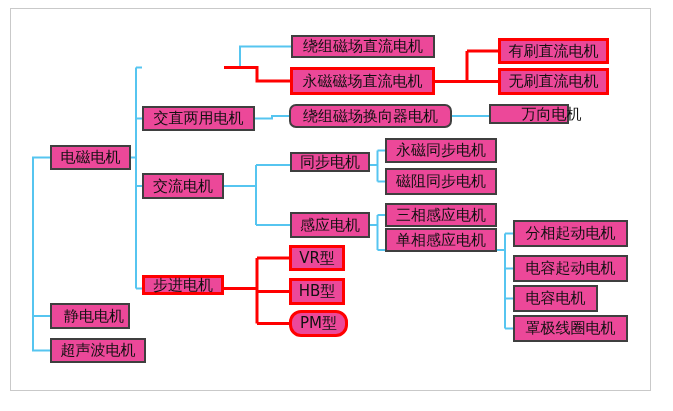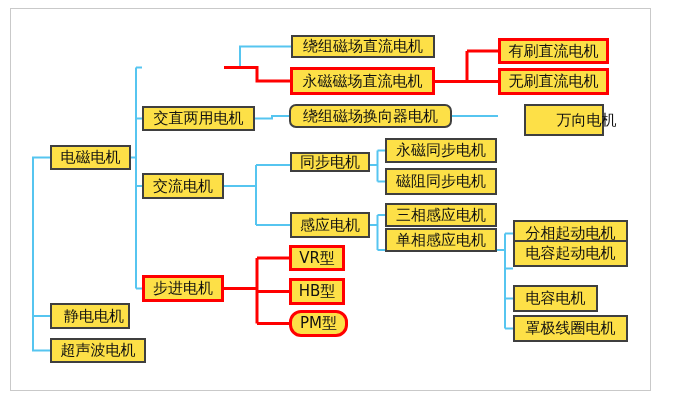--- a/index.html
+++ b/index.html
@@ -1,50 +1,50 @@
 <!DOCTYPE html>
 <html><head>
 <meta charset="utf-8">
 <style>
   html,body{margin:0;padding:0;background:#ffffff;}
   body{font-family:"DejaVu Sans","Liberation Sans",sans-serif;}
   #stage{position:relative;width:673px;height:411px;background:#ffffff;overflow:hidden;}
   #frame{position:absolute;left:10px;top:8px;width:639px;height:381px;border:1px solid #c9c9c9;background:#ffffff;}
   #wires{position:absolute;left:0;top:0;width:673px;height:411px;pointer-events:none;}
   .node{
-    position:absolute;box-sizing:border-box;background:#fde047;
+    position:absolute;box-sizing:border-box;background:#ec4899;
     border:2px solid #3f3f3f;display:flex;align-items:center;justify-content:center;
     font-size:15px;line-height:1;color:#111111;white-space:nowrap;z-index:2;
   }
   .node.red{border:3px solid #ff0000;}
   
   #n-dianci{left:50px;top:145px;width:81px;height:25px;}
   #n-jingdian{left:50px;top:303px;width:80px;height:26px;padding-left:8px;}
   #n-chaoshengbo{left:50px;top:338px;width:96px;height:25px;}
   #n-zhiliu{left:142px;top:55px;width:82px;height:25px;}
   #n-jiaozhi{left:142px;top:106px;width:113px;height:25px;}
   #n-jiaoliu{left:142px;top:173px;width:82px;height:26px;}
-  #n-bujin{left:142px;top:275px;width:82px;height:27px;}
+  #n-bujin{left:142px;top:275px;width:82px;height:20px;}
   #n-raozuzhiliu{left:291px;top:35px;width:144px;height:23px;}
   #n-yongcizhiliu{left:290px;top:67px;width:145px;height:28px;}
   #n-raozuhuanxiang{left:289px;top:104px;width:163px;height:24px;border-radius:7px;}
   #n-tongbu{left:290px;top:152px;width:80px;height:20px;}
   #n-ganying{left:290px;top:212px;width:80px;height:26px;}
   #n-vr{left:289px;top:245px;width:56px;height:26px;}
   #n-hb{left:289px;top:278px;width:56px;height:27px;}
   #n-pm{left:289px;top:310px;width:59px;height:27px;border-radius:12px;}
   #n-youshua{left:498px;top:38px;width:111px;height:26px;}
   #n-wushua{left:498px;top:68px;width:111px;height:27px;}
-  #n-wanxiang{left:524px;top:104px;width:80px;height:32px;padding-left:45px;}
+  #n-wanxiang{left:489px;top:104px;width:80px;height:20px;padding-left:45px;}
   #n-yongcitongbu{left:385px;top:138px;width:112px;height:25px;}
   #n-cizutongbu{left:385px;top:168px;width:112px;height:27px;}
   #n-sanxiang{left:385px;top:203px;width:112px;height:24px;}
   #n-danxiang{left:385px;top:228px;width:112px;height:24px;}
   #n-fenxiang{left:513px;top:220px;width:115px;height:27px;}
-  #n-dianrongqidong{left:513px;top:240px;width:115px;height:27px;}
+  #n-dianrongqidong{left:513px;top:255px;width:115px;height:27px;}
   #n-dianrong{left:513px;top:285px;width:85px;height:27px;}
   #n-zhaoji{left:513px;top:315px;width:115px;height:27px;}
 </style>
 </head>
 <body>
 
 <div id="stage">
   <div id="frame"></div>
 
   <svg id="wires" viewBox="0 0 673 411">

